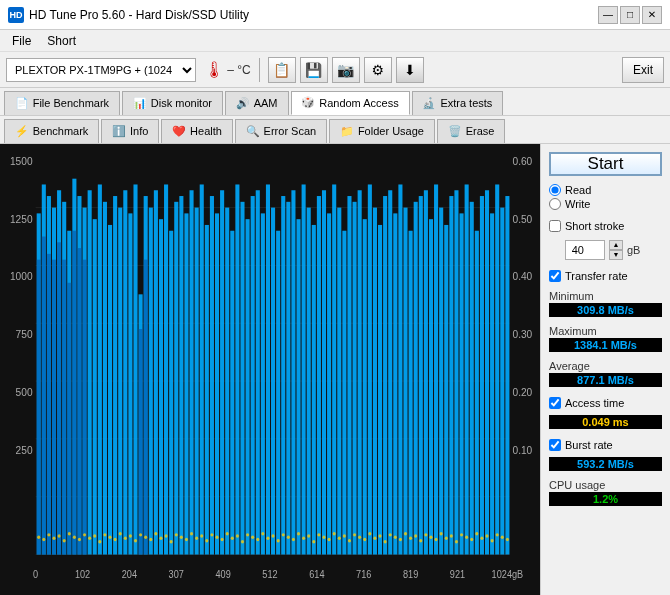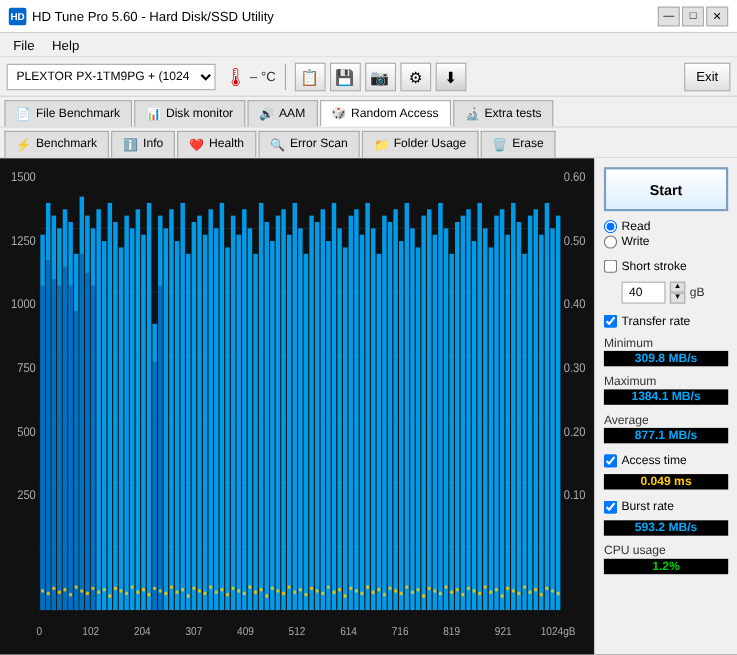--- a/index.html
+++ b/index.html
@@ -33,21 +33,21 @@
     
     .main { display: flex; height: calc(595px - 30px - 22px - 36px - 28px - 28px); background: white; }
 
     
     .chart-container { flex: 1; background: #111; position: relative; overflow: hidden; }
     .chart-label-mb { color: #ccc; font-size: 10px; position: absolute; top: 2px; left: 4px; }
     .chart-label-ms { color: #ccc; font-size: 10px; position: absolute; top: 2px; right: 4px; }
     
     
     .right-panel { width: 130px; background: #f0f0f0; border-left: 1px solid #ccc; padding: 8px 8px; display: flex; flex-direction: column; gap: 6px; }
-    .start-btn { width: 100%; height: 40px; border: 2px solid #7a9fc0; background: linear-gradient(to bottom, #ffffff, #ddeeff); cursor: pointer; font-size: 13px; font-weight: bold; }
+    .start-btn { width: 100%; height: 24px; border: 2px solid #7a9fc0; background: linear-gradient(to bottom, #ffffff, #ddeeff); cursor: pointer; font-size: 17px; font-weight: normal; }
     .radio-group { display: flex; flex-direction: column; gap: 2px; margin-top: 2px; }
     .radio-item { display: flex; align-items: center; gap: 4px; font-size: 11px; cursor: pointer; }
     .radio-input { width: 12px; height: 12px; cursor: pointer; }
     .checkbox-item { display: flex; align-items: center; gap: 4px; font-size: 11px; cursor: pointer; margin-top: 4px; }
     .checkbox-input { width: 12px; height: 12px; cursor: pointer; }
     .stroke-row { display: flex; align-items: center; gap: 4px; margin-top: 2px; margin-left: 16px; }
     .stroke-input { width: 40px; height: 20px; border: 1px solid #aaa; text-align: right; font-size: 11px; padding-right: 20px; }
     .spin-btns { display: flex; flex-direction: column; }
     .spin-btn { width: 14px; height: 10px; border: 1px solid #aaa; background: #e0e0e0; font-size: 7px; line-height: 8px; text-align: center; cursor: pointer; }
     .gb-label { font-size: 11px; color: #333; }
@@ -67,21 +67,21 @@
   </div>
   <div class="title-bar-controls">
     <button class="title-btn">—</button>
     <button class="title-btn">□</button>
     <button class="title-btn close">✕</button>
   </div>
 </div>
 
 <div class="menu-bar">
   <span class="menu-item">File</span>
-  <span class="menu-item">Help</span>
+  <span class="menu-item">Short</span>
 </div>
 
 <div class="toolbar">
   <select class="drive-select">
     <option>PLEXTOR PX-1TM9PG + (1024 gB)</option>
   </select>
   <div class="temp-display">
     <span class="temp-icon">🌡</span>
     <span>– °C</span>
   </div>

